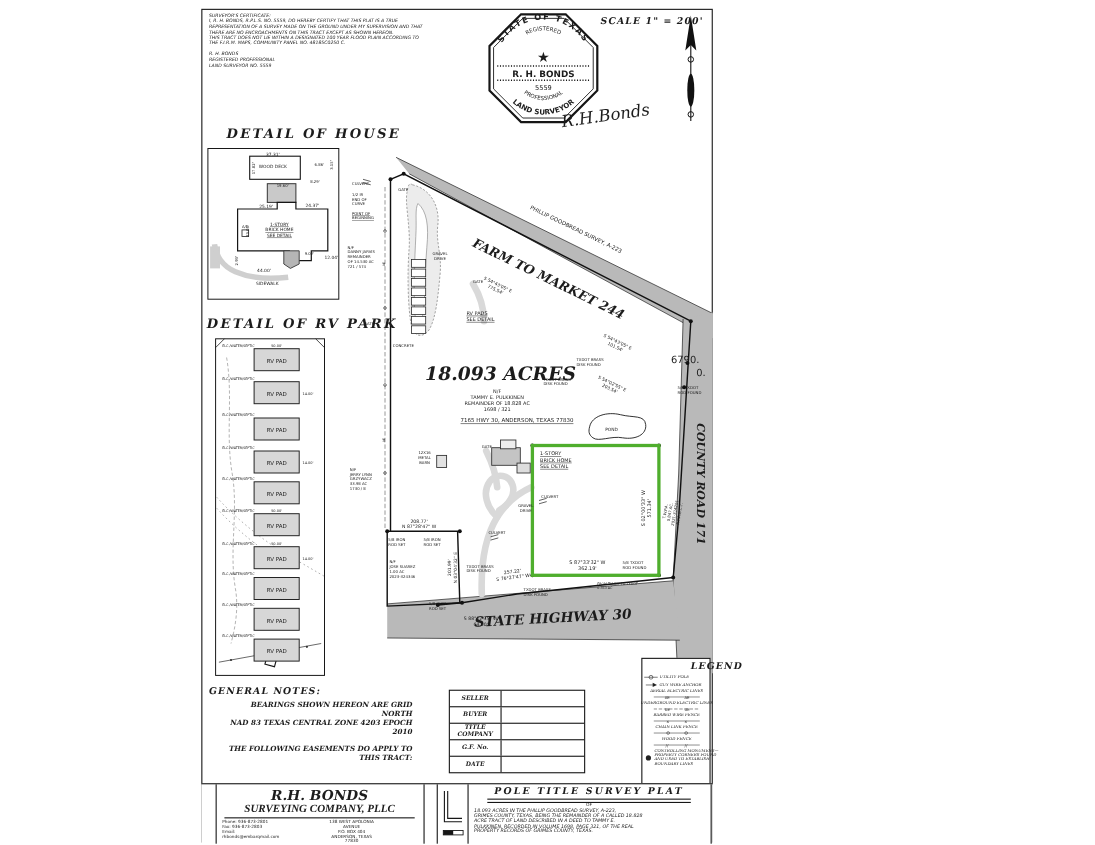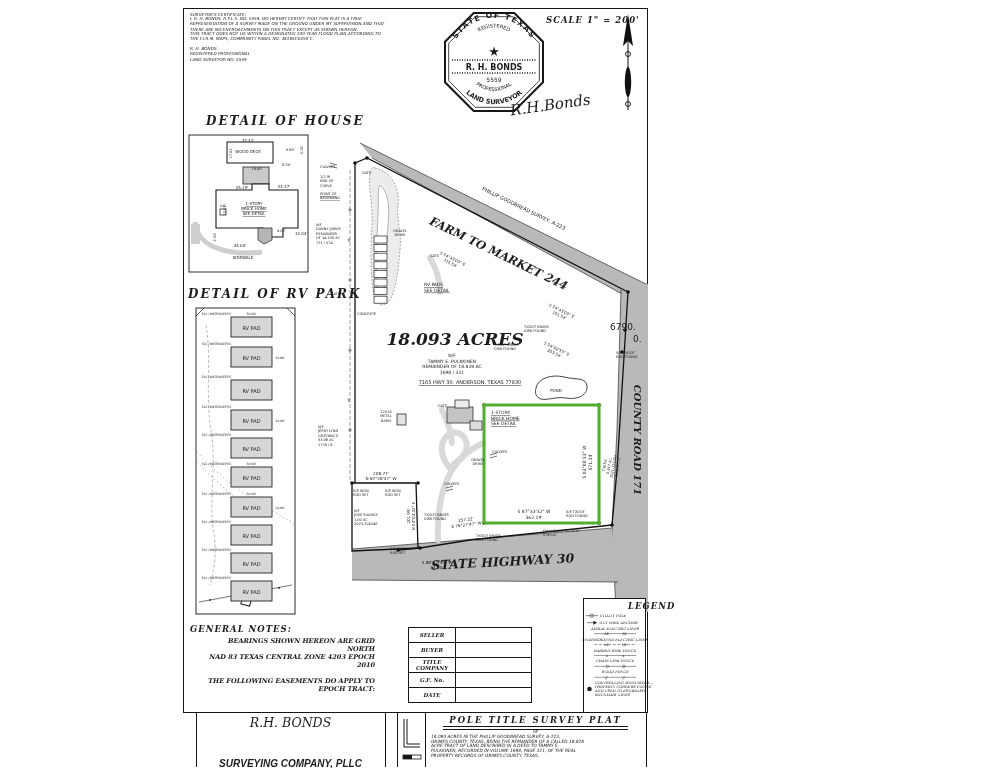--- a/index.html
+++ b/index.html
@@ -43,22 +43,22 @@
   #gf-table .row:last-child{border-bottom:none;}
   #gf-table .cell{padding:1px 2px;}
   #gf-table .lab{width:42px;border-right:1px solid #161616;text-align:center;
       font-family:"DejaVu Serif",serif;font-style:italic;font-weight:700;font-size:5.5px;
       display:flex;flex-direction:column;justify-content:center;line-height:6px;}
   #gf-table .val{flex:1;min-height:12px;}
   
   #title-block{left:183px;top:712px;width:465px;height:54px;border-top:1.6px solid #161616;background:#fff;}
   .tb-div{position:absolute;top:0;bottom:0;border-left:1px solid #161616;}
   #tb-company{position:absolute;left:13px;top:0;width:189px;height:100%;text-align:center;}
-  #tb-company .c1{font-family:"DejaVu Serif",serif;font-style:italic;font-weight:400;font-size:12.5px;margin-top:2px;}
-  #tb-company .c2{font-family:Liberation Sans, sans-serif;font-style:italic;font-weight:700;font-size:10px;margin-top:28px;}
+  #tb-company .c1{font-family:"DejaVu Serif",serif;font-style:italic;font-weight:700;font-size:12.5px;margin-top:2px;}
+  #tb-company .c2{font-family:Liberation Serif, serif;font-style:italic;font-weight:700;font-size:10px;}
   #tb-company .rule{border-top:1px solid #161616;margin:2px 8px 1px 8px;}
   #tb-company .bottom{display:flex;justify-content:space-between;padding:0 6px;text-align:left;}
   .tb-small{transform:scale(0.55);transform-origin:0 0;font-size:7px;line-height:8px;width:180%;}
   .tb-small.center{text-align:center;}
   #tb-plat{position:absolute;left:242px;top:0;width:221px;height:100%;}
   #tb-plat .p-title{font-family:"DejaVu Serif",serif;font-style:italic;font-weight:700;
       font-size:8.5px;text-align:center;letter-spacing:2px;margin-top:2px;}
   #tb-plat .p-rule{border-top:1px solid #161616;border-bottom:1px solid #161616;height:1.5px;margin:1px 18px 0 18px;}
   #tb-plat .p-of{text-align:center;font-size:4px;line-height:4px;}
   #tb-plat .p-desc{margin:1px 4px 0 6px;}
@@ -391,21 +391,21 @@
 
   <div id="notes" class="abs">
     <div class="n-title">GENERAL NOTES:</div>
     <div class="n-lines">
         <div>BEARINGS SHOWN HEREON ARE  GRID</div>
         <div>NORTH</div>
         <div>NAD 83 TEXAS CENTRAL ZONE 4203 EPOCH</div>
         <div>2010</div>
         <div>&nbsp;</div>
         <div>THE FOLLOWING EASEMENTS DO APPLY TO</div>
-        <div>EPOCH TRACT:</div>
+        <div>THIS TRACT:</div>
       </div>
   </div>
 
   <div id="gf-table" class="abs">
       <div class="row">
         <div class="cell lab">
           <div>SELLER</div>
         </div>
         <div class="cell val"></div>
       </div>

